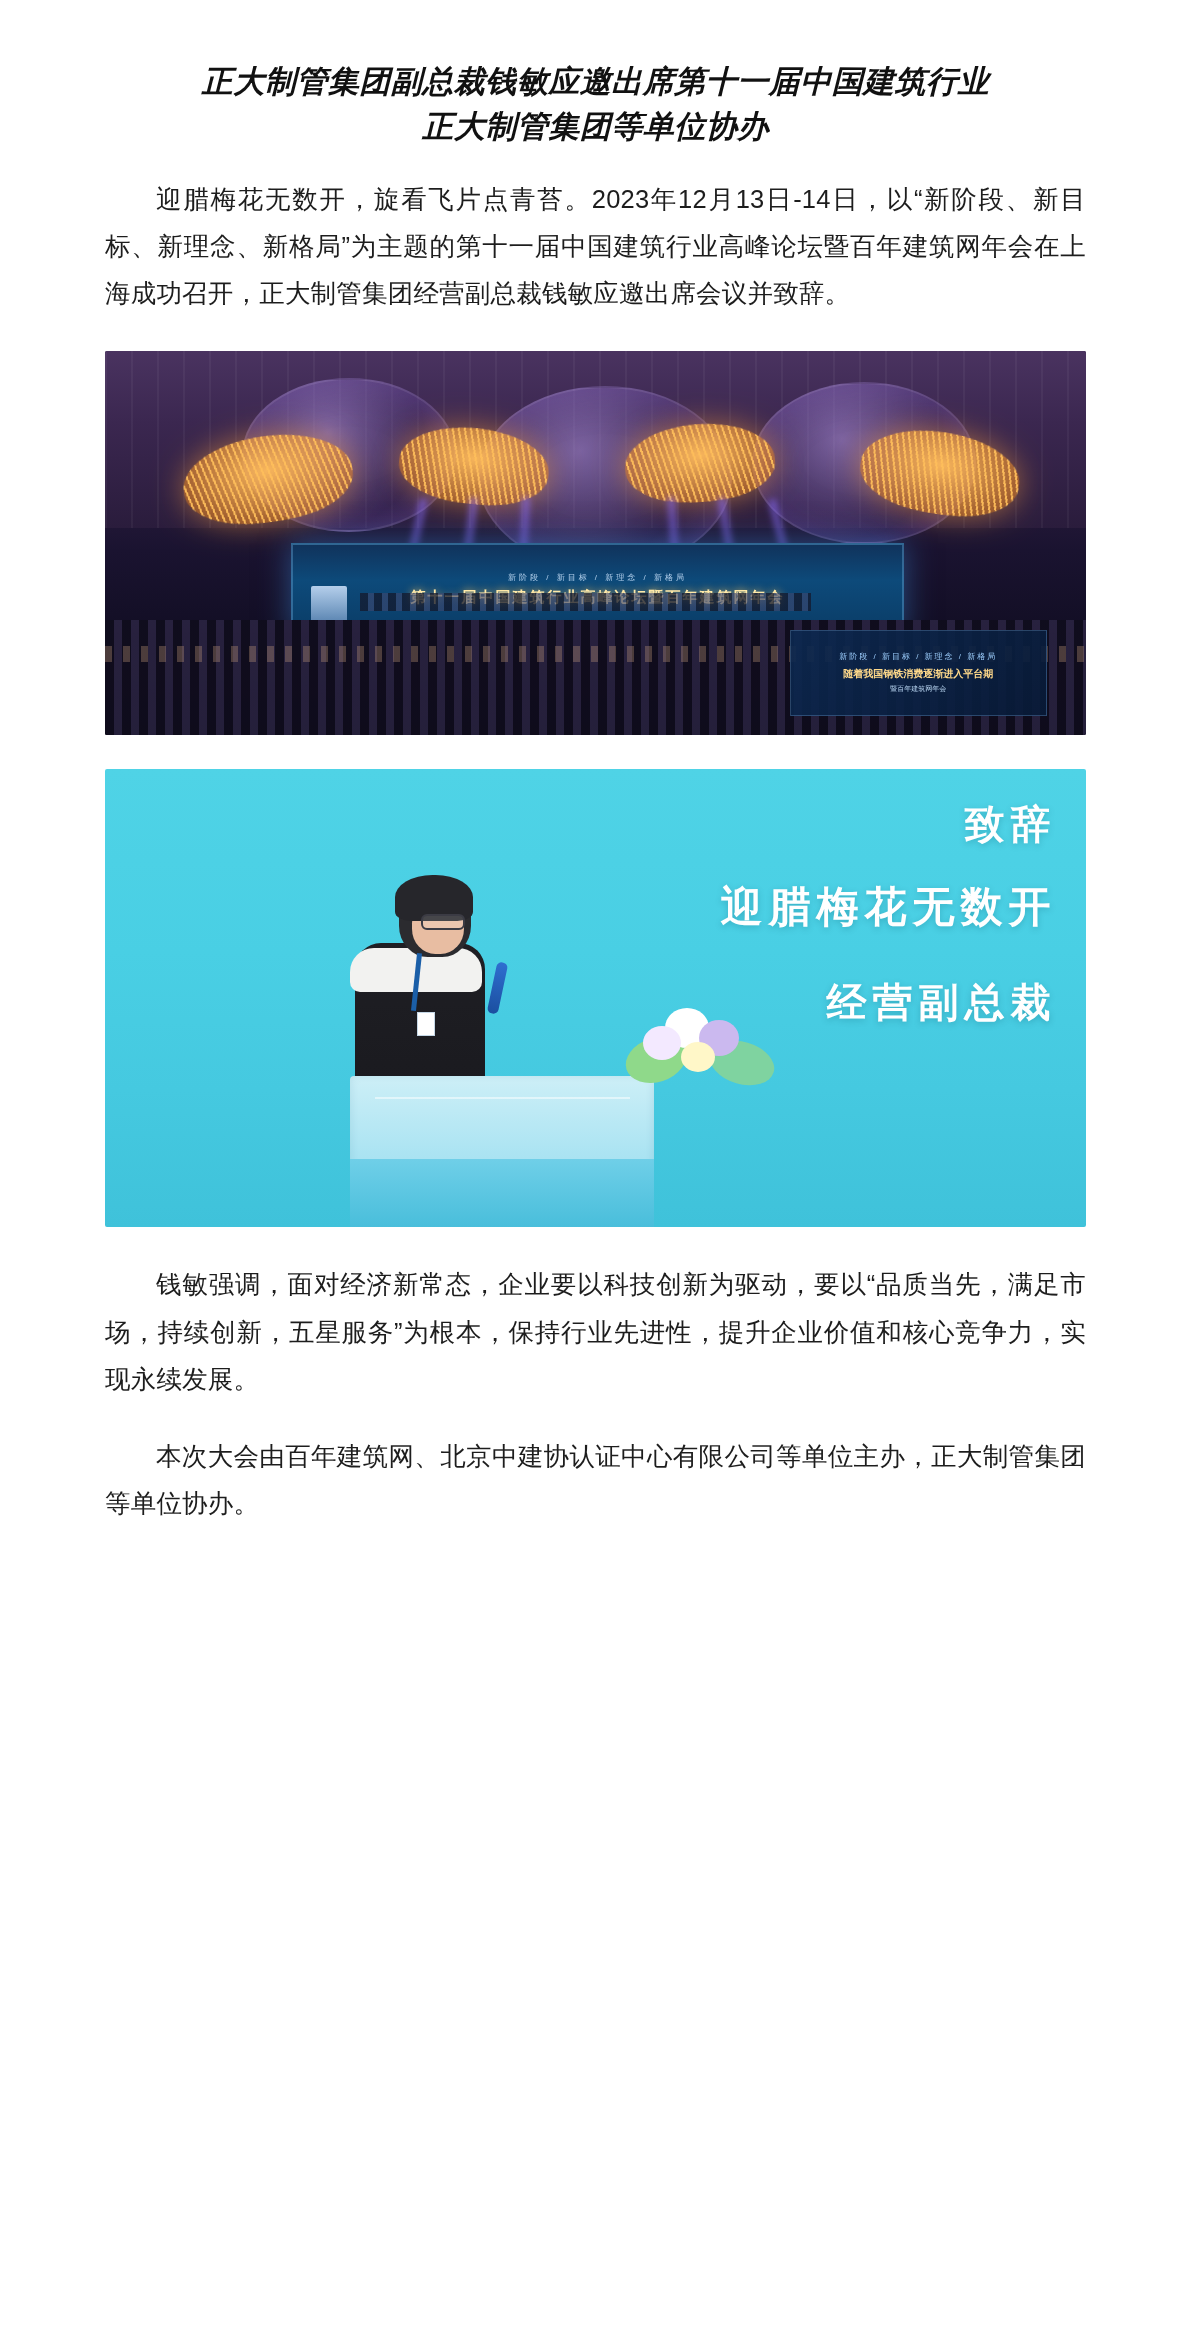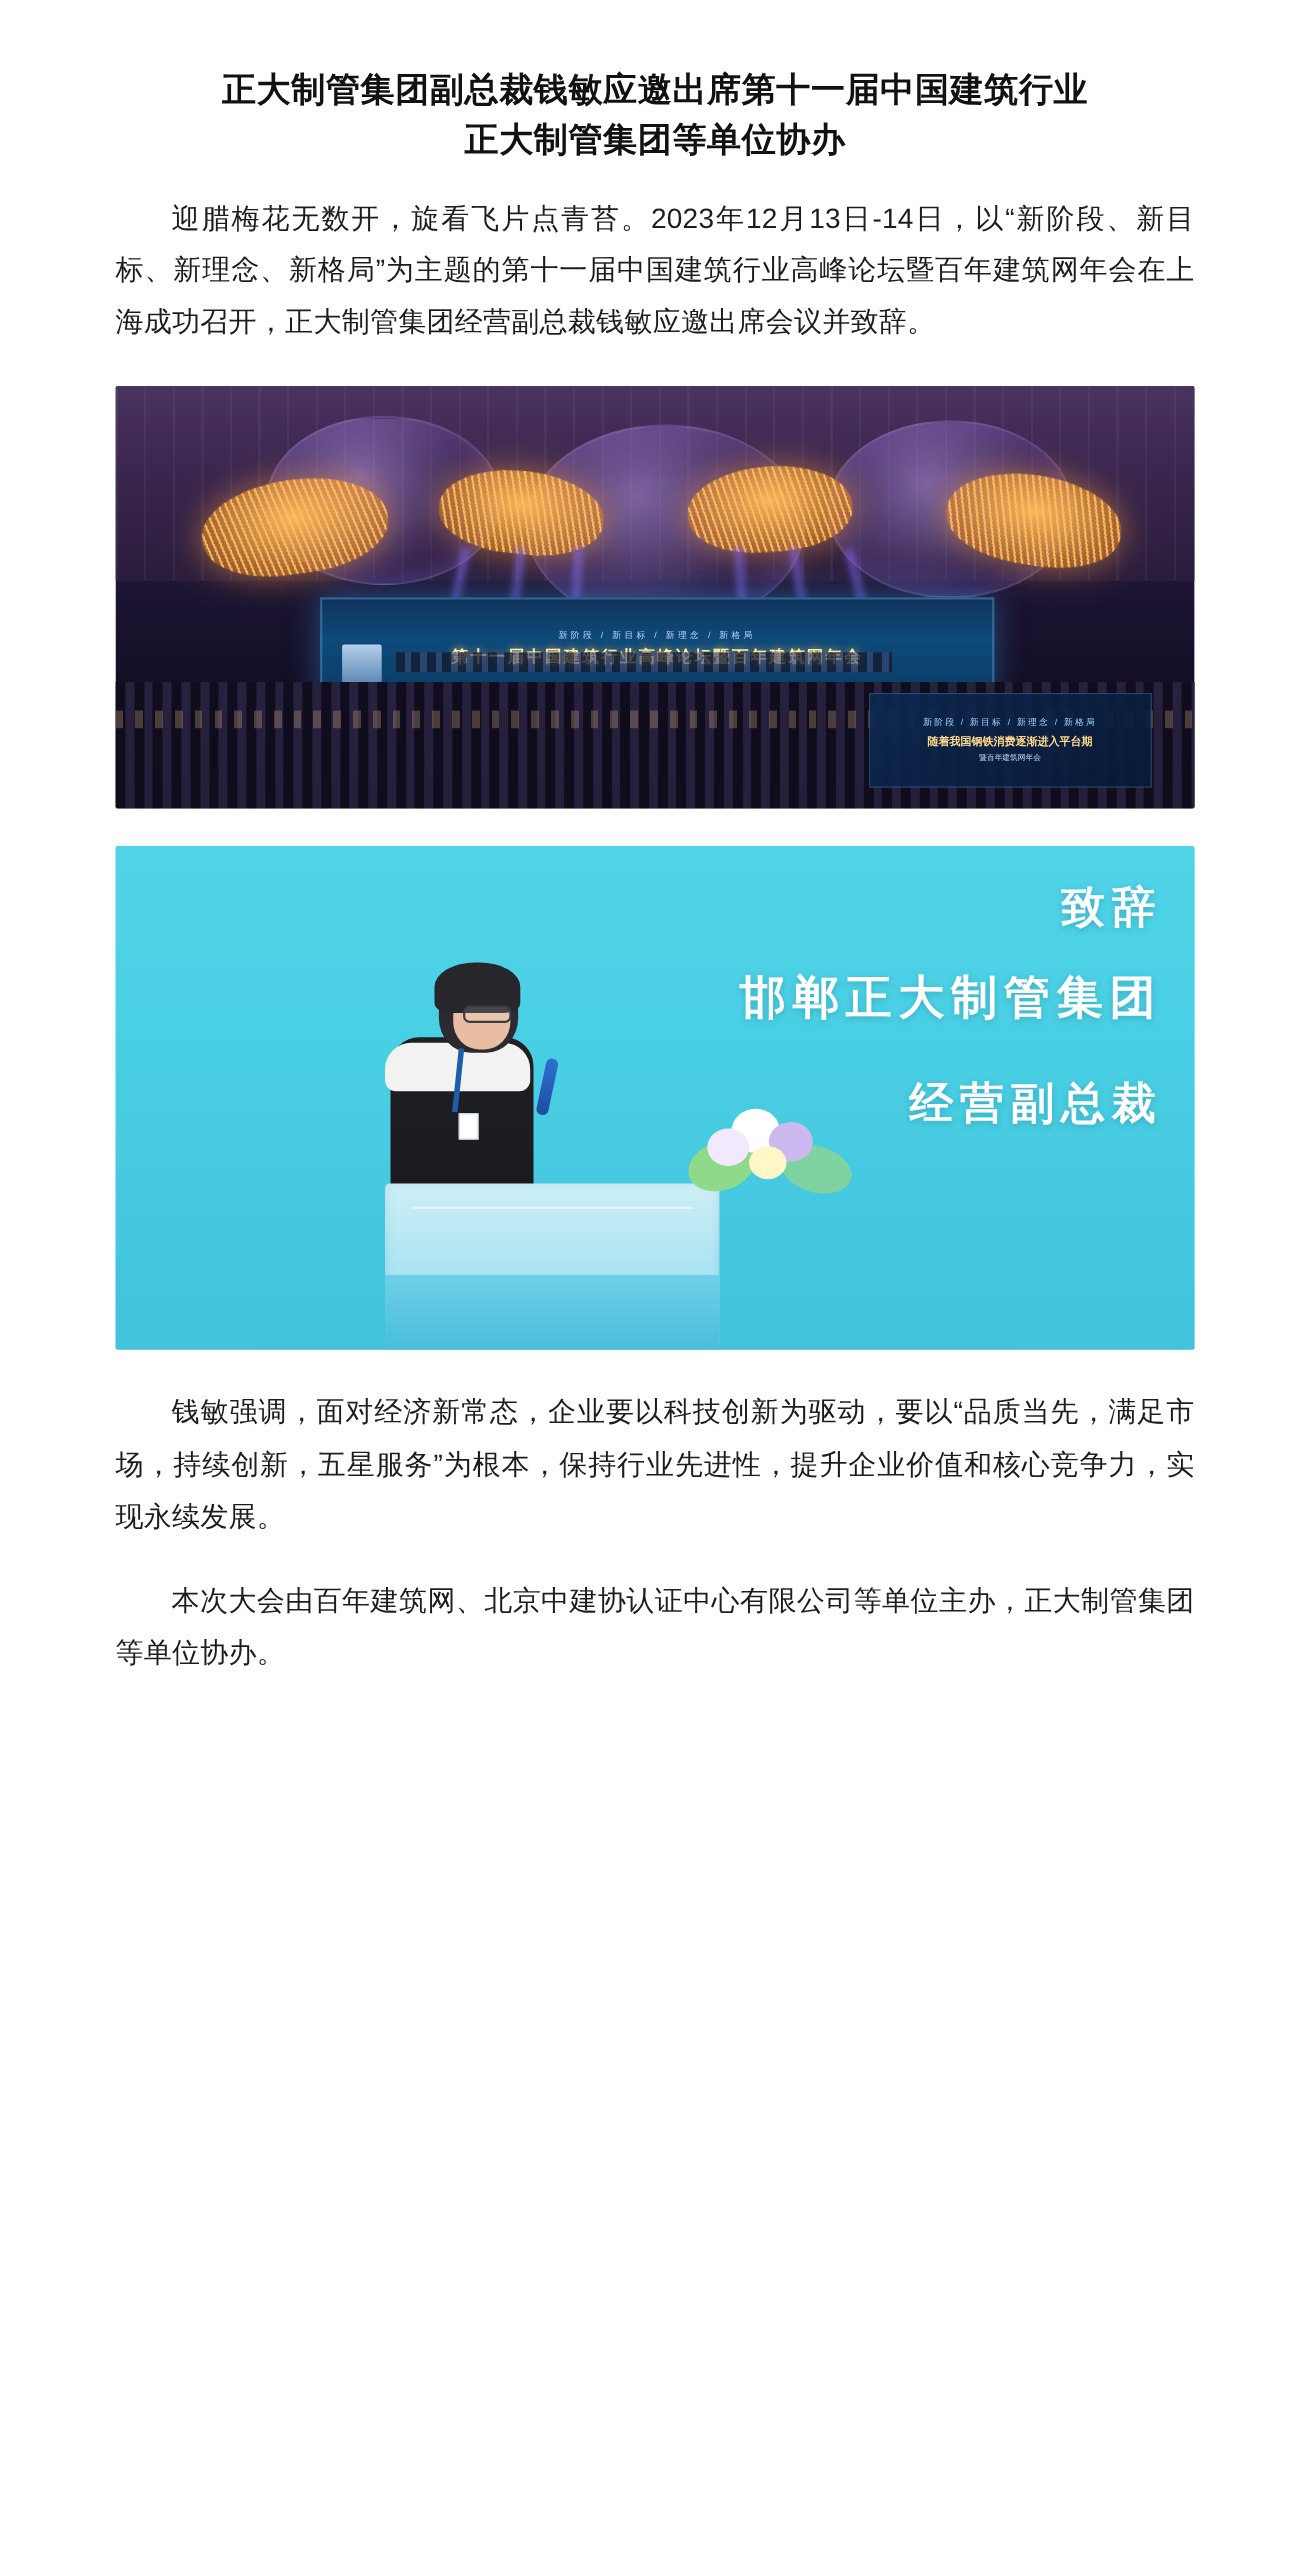--- a/index.html
+++ b/index.html
@@ -21,20 +21,21 @@
     background: #ffffff;
   }
   .article-title {
     text-align: center;
     font-size: 31px;
     font-weight: bold;
     line-height: 1.45;
     letter-spacing: 0.5px;
     color: #111111;
     margin: 0 0 22px 0;
+    font-style: italic;
   }
   .article-title .line {
     display: block;
   }
   .para {
     font-size: 25.5px;
     line-height: 1.85;
     text-align: justify;
     text-justify: inter-ideograph;
     text-indent: 2em;
@@ -302,21 +303,21 @@
     <div class="banner">
       <div class="b-logos">新阶段 / 新目标 / 新理念 / 新格局</div>
       <div class="b-text">随着我国钢铁消费逐渐进入平台期</div>
       <div class="b-sub">暨百年建筑网年会</div>
     </div>
   </div>
 
 
   <div class="figure fig2">
     <div class="wall-text wt1">致辞</div>
-    <div class="wall-text wt2">邯郸正大制管集团</div>
+    <div class="wall-text wt2">迎腊梅花无数开</div>
     <div class="wall-text wt3">经营副总裁</div>
 
     <div class="person-body"></div>
     <div class="person-shoulder"></div>
     <div class="person-head"></div>
     <div class="person-face"></div>
     <div class="person-hair"></div>
     <div class="glasses"></div>
     <div class="lanyard"></div>
     <div class="badge"></div>

